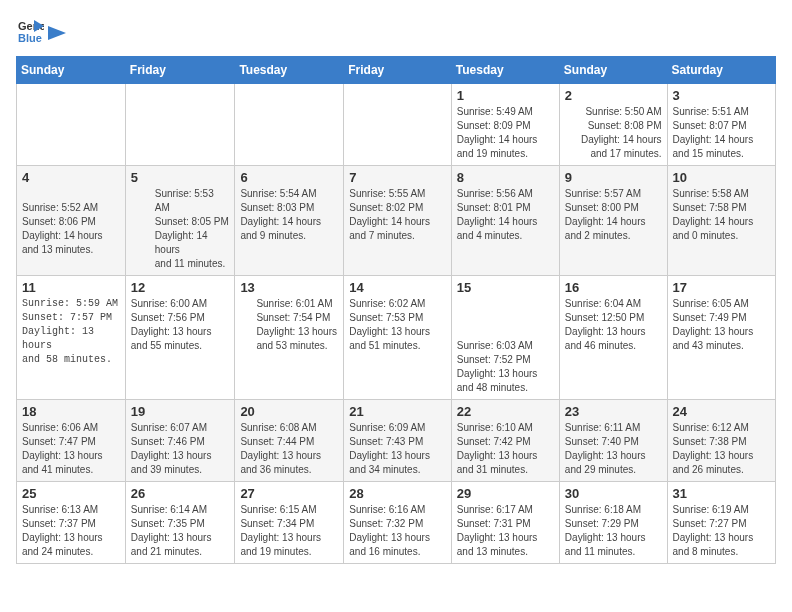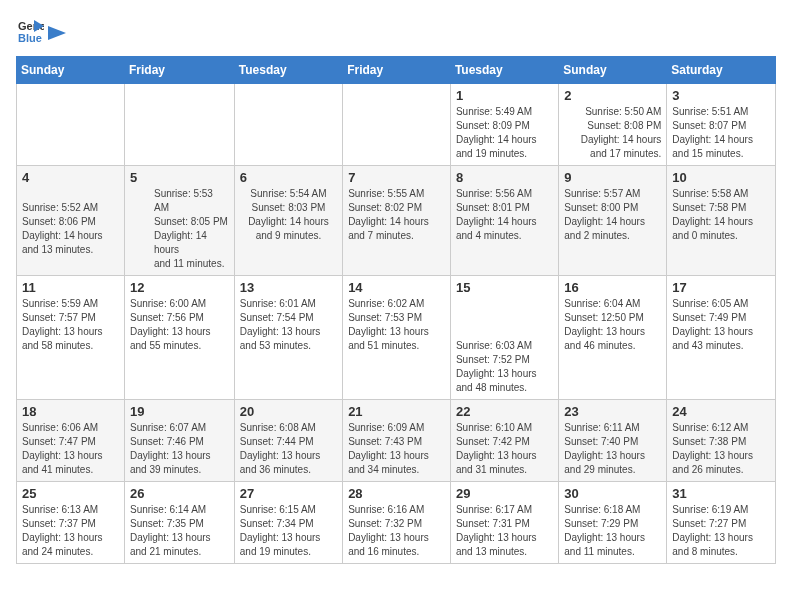--- a/index.html
+++ b/index.html
@@ -171,21 +171,21 @@
         </td>
         <td>
           <span class="day-number">5</span>
           <div class="day-info" style="white-space: pre-line; margin-left: 24px;">Sunrise: 5:53 AM
 Sunset: 8:05 PM
 Daylight: 14 hours
 and 11 minutes.</div>
         </td>
         <td>
           <span class="day-number">6</span>
-          <div class="day-info" style="white-space: pre-line; text-align: center;">Sunrise: 5:54 AM
+          <div class="day-info" style="white-space: pre-line;">Sunrise: 5:54 AM
 Sunset: 8:03 PM
 Daylight: 14 hours
 and 9 minutes.</div>
         </td>
         <td>
           <span class="day-number">7</span>
           <div class="day-info" style="white-space: pre-line;">Sunrise: 5:55 AM
 Sunset: 8:02 PM
 Daylight: 14 hours
 and 7 minutes.</div>
@@ -208,35 +208,35 @@
           <span class="day-number">10</span>
           <div class="day-info" style="white-space: pre-line;">Sunrise: 5:58 AM
 Sunset: 7:58 PM
 Daylight: 14 hours
 and 0 minutes.</div>
         </td>
       </tr>
       <tr>
         <td>
           <span class="day-number">11</span>
-          <div class="day-info" style="white-space: pre-line;">Sunrise: 5:59 AM
+          <div class="day-info" style="white-space: pre-line; font-family: Liberation Mono, monospace;">Sunrise: 5:59 AM
 Sunset: 7:57 PM
 Daylight: 13 hours
 and 58 minutes.</div>
         </td>
         <td>
           <span class="day-number">12</span>
           <div class="day-info" style="white-space: pre-line;">Sunrise: 6:00 AM
 Sunset: 7:56 PM
 Daylight: 13 hours
 and 55 minutes.</div>
         </td>
         <td>
           <span class="day-number">13</span>
-          <div class="day-info" style="white-space: pre-line;">Sunrise: 6:01 AM
+          <div class="day-info" style="white-space: pre-line; margin-left: 16px;">Sunrise: 6:01 AM
 Sunset: 7:54 PM
 Daylight: 13 hours
 and 53 minutes.</div>
         </td>
         <td>
           <span class="day-number">14</span>
           <div class="day-info" style="white-space: pre-line;">Sunrise: 6:02 AM
 Sunset: 7:53 PM
 Daylight: 13 hours
 and 51 minutes.</div>

